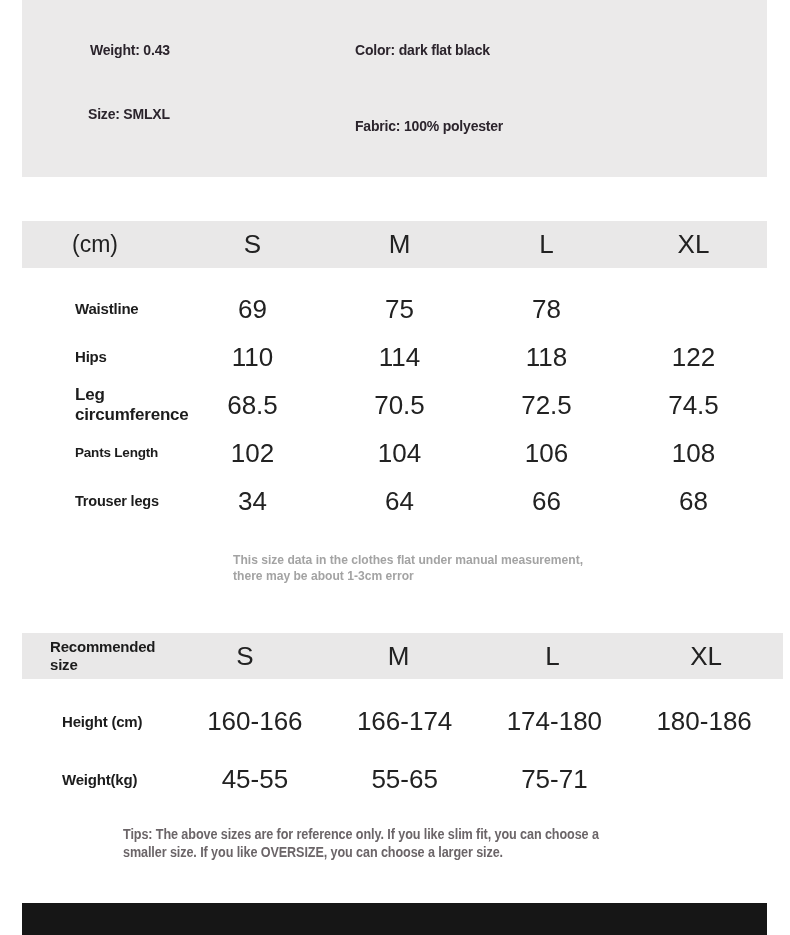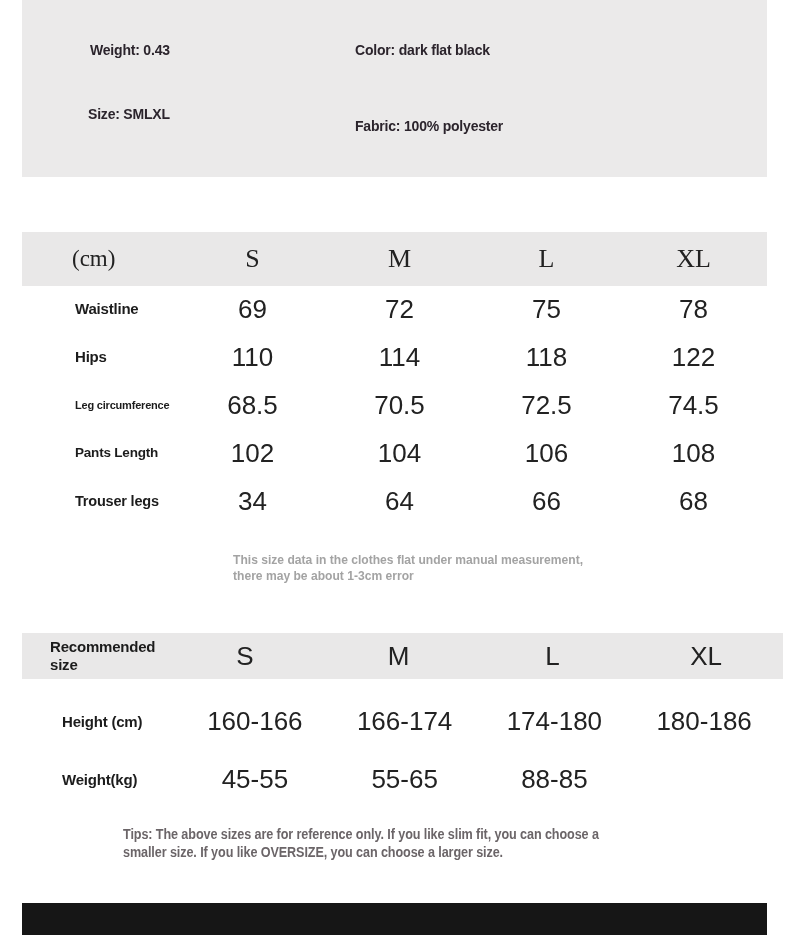--- a/index.html
+++ b/index.html
@@ -13,29 +13,29 @@
 
   
   .info{position:absolute;left:22px;top:0;width:745px;height:177px;background:var(--panel-bg);}
   .info-item{position:absolute;font-weight:700;font-size:14px;color:var(--text-dark);letter-spacing:-0.2px;white-space:nowrap;}
   .pos-weight{left:68px;top:42px;}
   .pos-color{left:333px;top:42px;}
   .pos-size{left:66px;top:106px;}
   .pos-fabric{left:333px;top:106px;margin-top:12px;}
 
   
-  .t1-head{position:absolute;left:22px;top:232px;width:745px;height:54px;background:var(--header-strip-bg);
-           display:grid;grid-template-columns:157px repeat(4,1fr);align-items:center;font-family:Liberation Serif, serif;}
+  .t1-head{position:absolute;left:22px;top:221px;width:745px;height:47px;background:var(--header-strip-bg);
+           display:grid;grid-template-columns:157px repeat(4,1fr);align-items:center;}
   .unit-label{padding-left:50px;font-size:23px;font-weight:300;color:var(--table-text);}
   .col-h{text-align:center;font-size:26px;font-weight:300;color:var(--table-text);}
 
   .t1-body{position:absolute;left:22px;top:277px;width:745px;padding-top:8px;}
   .trow{display:grid;grid-template-columns:157px repeat(4,1fr);align-items:center;height:48px;}
   .rlabel{padding-left:53px;font-weight:700;font-size:15px;color:#1c1c1c;line-height:1.15;letter-spacing:-0.2px;max-width:104px;}
-  .rlabel.sz-small{font-size:11px;}
+  .rlabel.sz-small{font-size:17px;}
   .rlabel.sz-mid{font-size:13.5px;}
   .rlabel.sz-semi{font-size:14.5px;}
   .val{text-align:center;font-size:26px;font-weight:300;color:var(--table-text);}
 
   .note{position:absolute;left:233px;top:552px;font-weight:700;font-size:13px;line-height:15.5px;
         color:var(--note-gray);transform:scaleX(0.93);transform-origin:0 0;white-space:nowrap;}
 
   
   .t2-head{position:absolute;left:22px;top:633px;width:761px;height:46px;background:var(--header-strip-bg);
            display:grid;grid-template-columns:146px repeat(4,1fr);align-items:center;}
@@ -66,21 +66,20 @@
     <div class="col-h">S</div>
     <div class="col-h">M</div>
     <div class="col-h">L</div>
     <div class="col-h">XL</div>
   </div>
 
   <div class="t1-body">
     <div class="trow">
       <div class="rlabel">Waistline</div>
       <div class="val">69</div>
-      <div class="val">72</div>
       <div class="val">75</div>
       <div class="val">78</div>
     </div>
     <div class="trow">
       <div class="rlabel">Hips</div>
       <div class="val">110</div>
       <div class="val">114</div>
       <div class="val">118</div>
       <div class="val">122</div>
     </div>
@@ -125,21 +124,21 @@
       <div class="rlabel2">Height (cm)</div>
       <div class="val">160-166</div>
       <div class="val">166-174</div>
       <div class="val">174-180</div>
       <div class="val">180-186</div>
     </div>
     <div class="trow2">
       <div class="rlabel2">Weight(kg)</div>
       <div class="val">45-55</div>
       <div class="val">55-65</div>
-      <div class="val">88-85</div>
+      <div class="val">75-71</div>
     </div>
   </div>
 
   <div class="tips">
     <div>Tips: The above sizes are for reference only. If you like slim fit, you can choose a</div>
     <div>smaller size. If you like OVERSIZE, you can choose a larger size.</div>
   </div>
 
   <div class="bottom-bar"></div>
 

